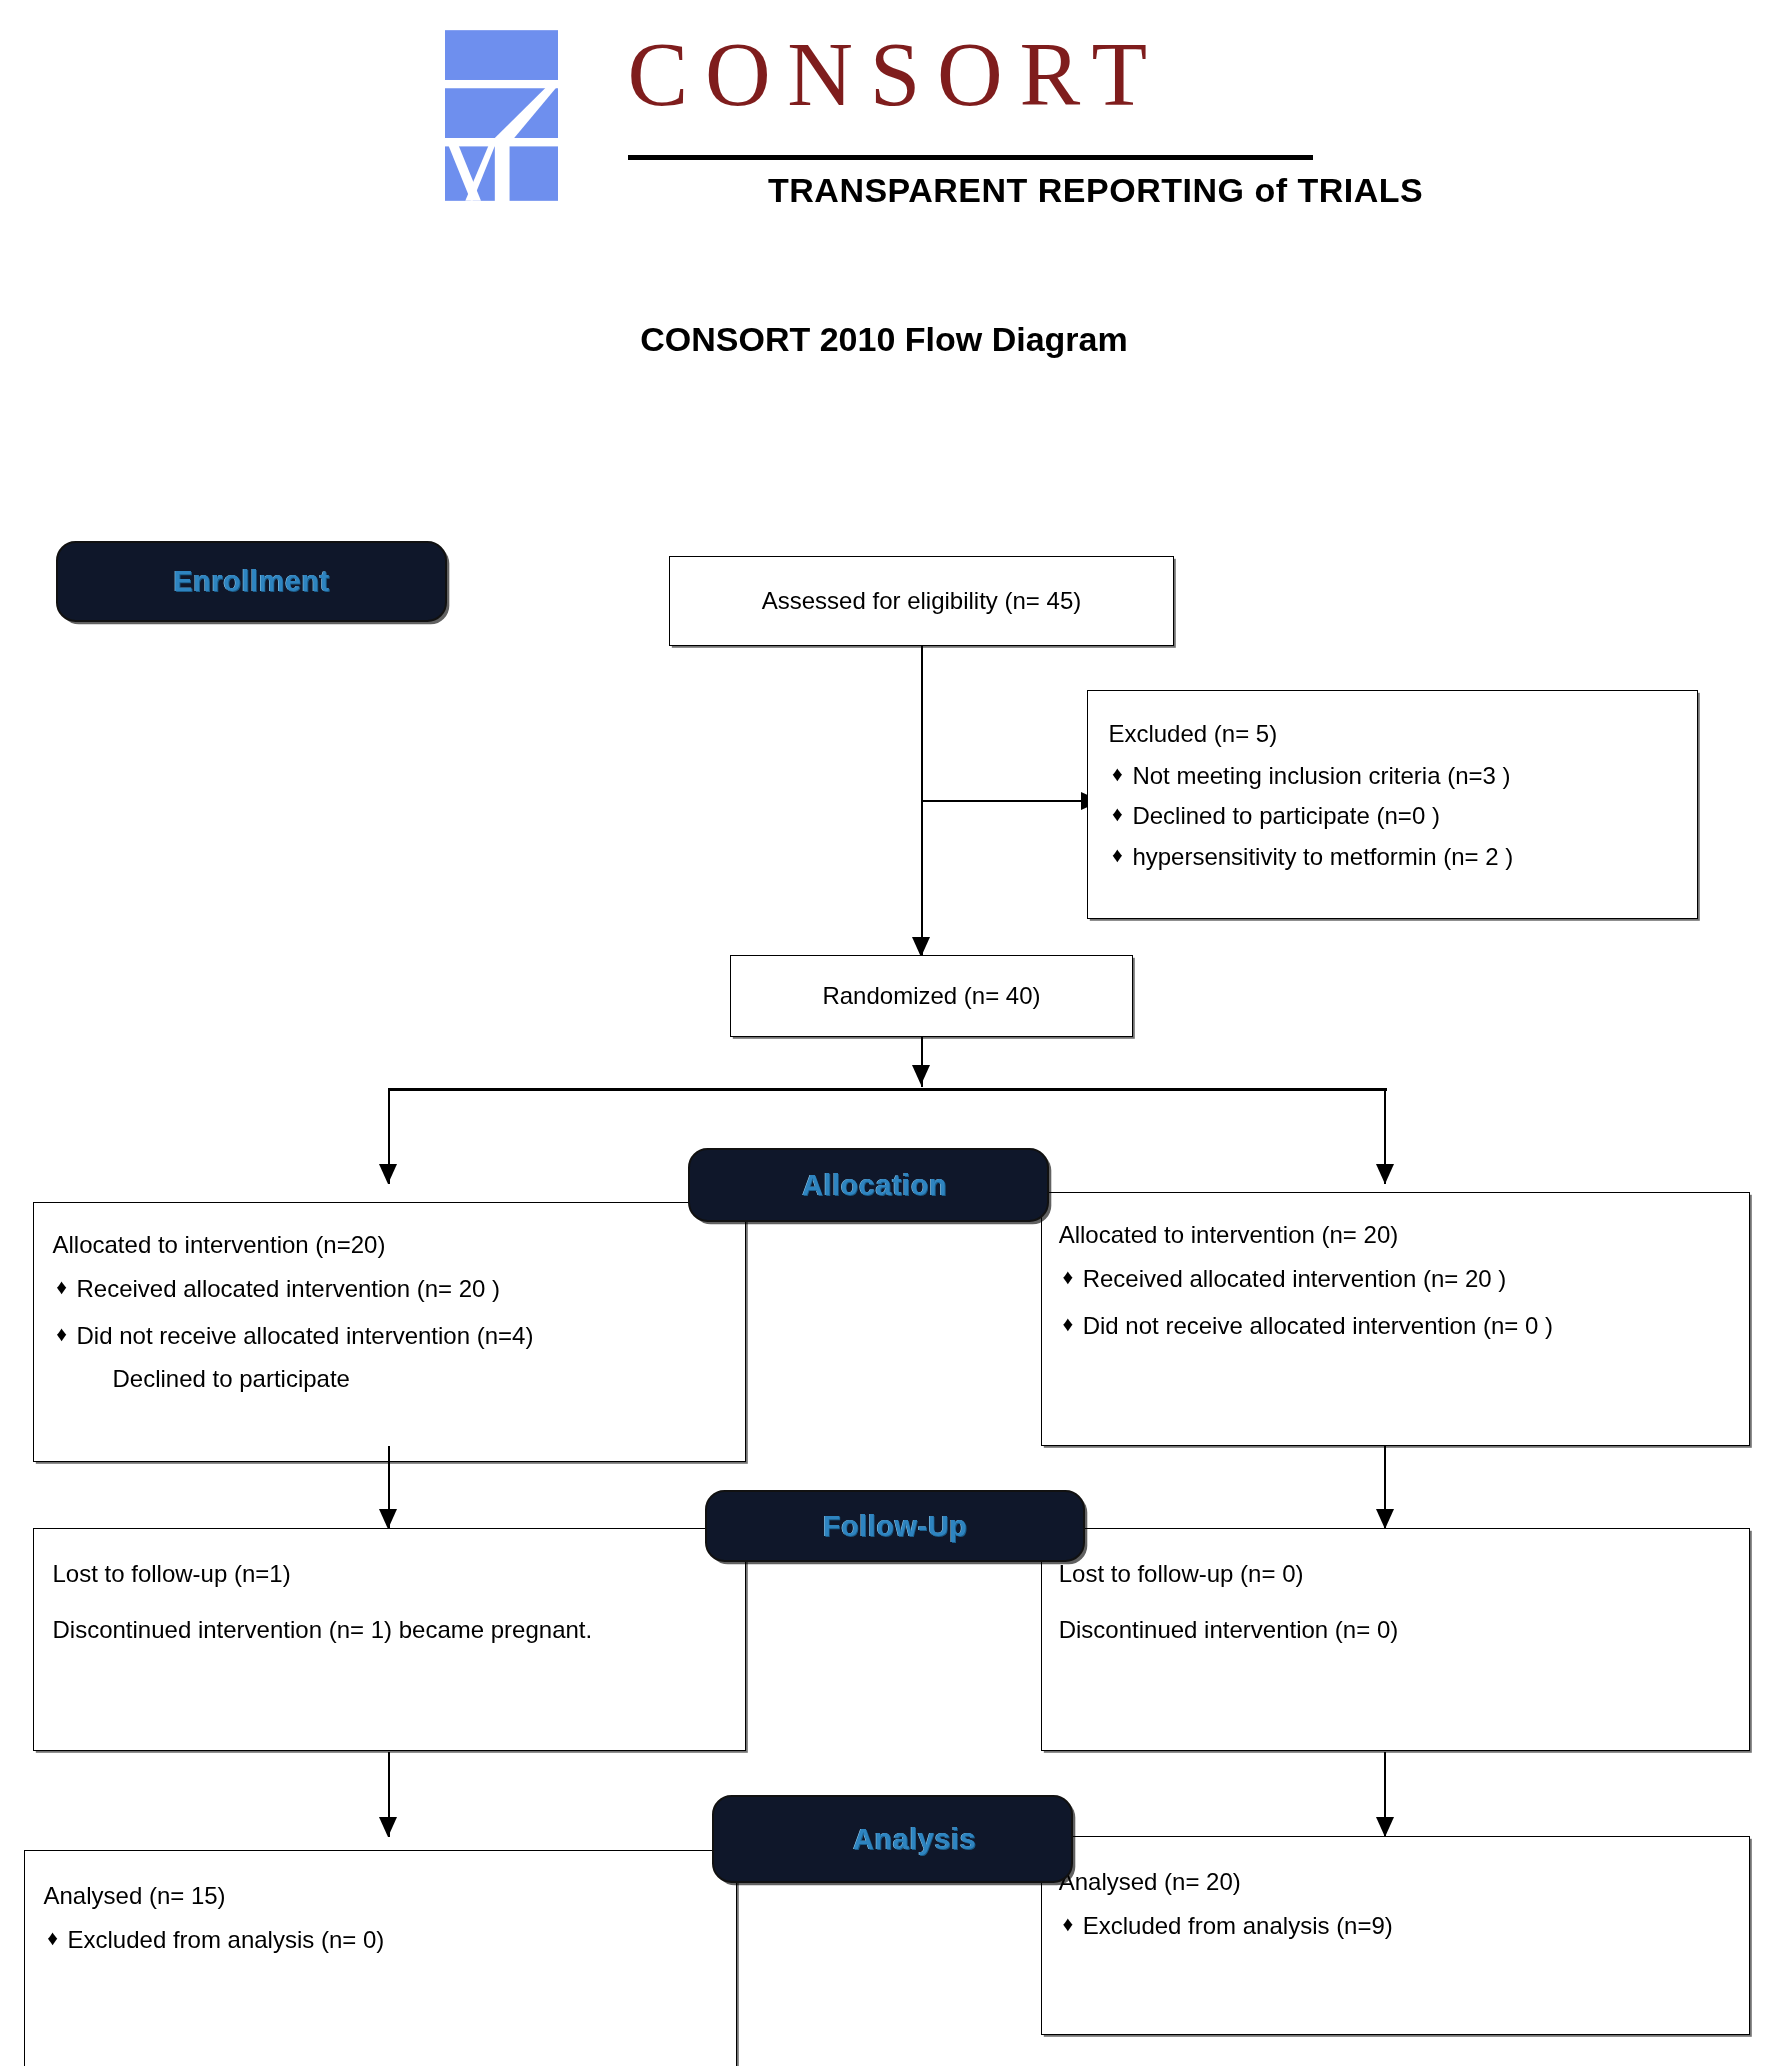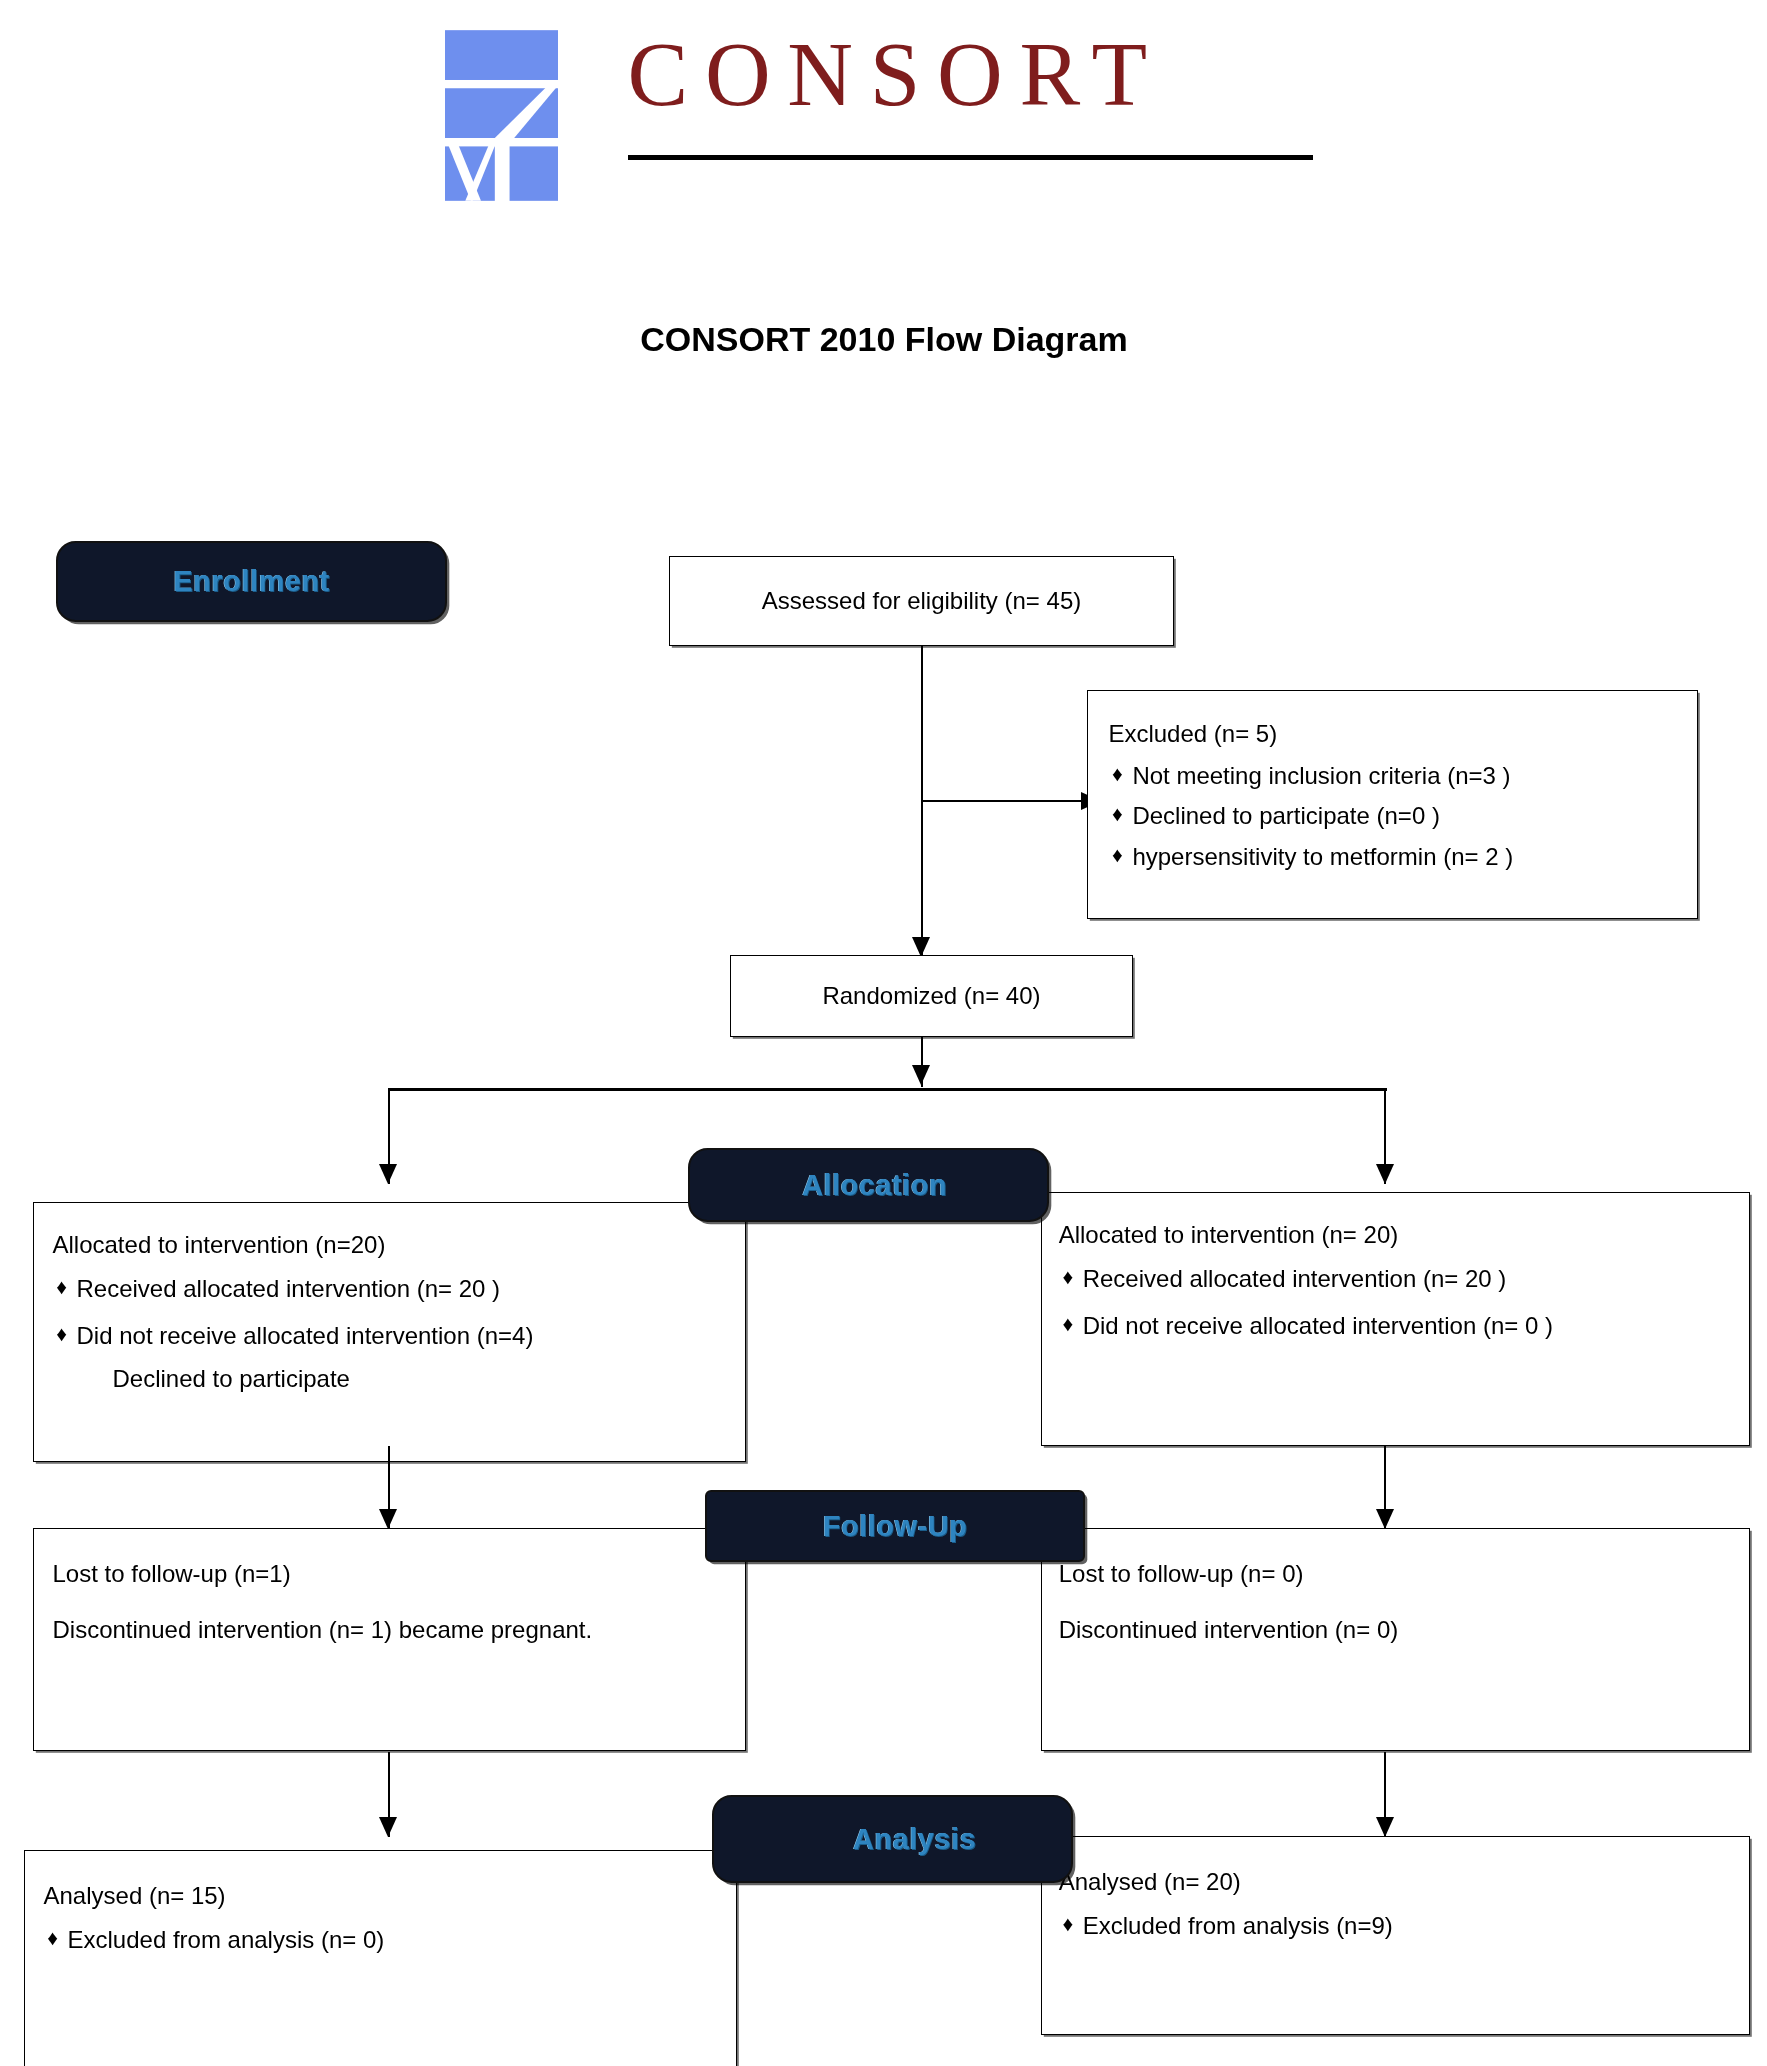--- a/index.html
+++ b/index.html
@@ -171,20 +171,21 @@
           <rect x="0" y="252" width="108" height="118" fill="#6E8FEE"></rect>
           <rect x="140" y="252" width="105" height="118" fill="#6E8FEE"></rect>
           <path d="M6 246 L56 370 H78 L28 246 Z" fill="#ffffff"></path>
           <path d="M110 246 L60 370 H44 L96 246 Z" fill="#ffffff"></path>
         </g>
       </svg>
 
       <div id="logo-text">
         <div class="consort-word">CONSORT</div>
         <div id="logo-rule"></div>
+        <div class="tagline">TRANSPARENT REPORTING of TRIALS</div>
       </div>
     </div>
   </div>
 
   <div id="doc-title">CONSORT 2010 Flow Diagram</div>
 
   <div class="badge" style="left:56px; top:541px; width:391px; height:81px;">
     <span>Enrollment</span>
   </div>
 
@@ -270,21 +271,21 @@
         </li>
       </ul>
     </div>
   </div>
 
   <div class="vline" style="left:388px; top:1446px; width:2.3px; height:83px;"></div>
   <div class="arrow-down" style="left:379px; top:1509px;"></div>
   <div class="vline" style="left:1384px; top:1446px; width:2.3px; height:83px;"></div>
   <div class="arrow-down" style="left:1376px; top:1509px;"></div>
 
-  <div class="badge" style="left:705px; top:1490px; width:380px; height:72px;border-radius:6px;">
+  <div class="badge" style="left:705px; top:1490px; width:380px; height:72px;">
     <span>Follow-Up</span>
   </div>
 
   <div class="fbox" style="left:33px; top:1528px; width:713px; height:223px; padding:28px 18.5px 0 18.5px;">
     <div class="inner">
       <span class="line">Lost to follow-up (n=1)</span>
       <span class="line" style="margin-top:22px; display:block;">Discontinued intervention (n= 1) became pregnant.</span>
     </div>
   </div>
 

